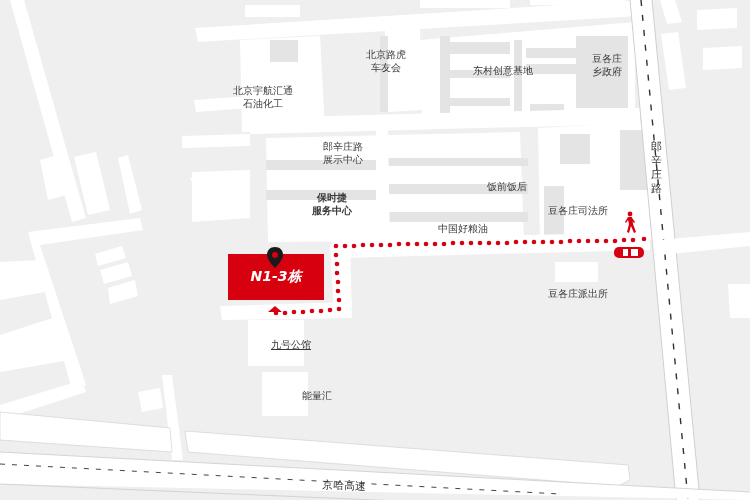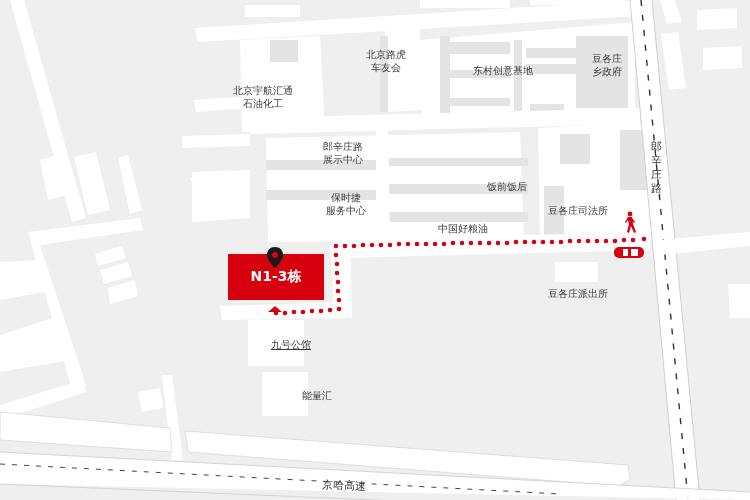--- a/index.html
+++ b/index.html
@@ -177,21 +177,21 @@
 
     <g transform="translate(614,247)">
       <rect x="0" y="0" width="30" height="11" rx="5" fill="#d7000f"></rect>
       <rect x="9" y="2" width="5" height="7" fill="#ffffff"></rect>
       <rect x="17" y="2" width="7" height="7" fill="#ffffff"></rect>
       <rect x="15" y="2" width="2" height="7" fill="#d7000f"></rect>
     </g>
   </svg>
 
   <div class="target">
-    <span style="margin-top:0;">N1-3栋</span>
+    <span style="margin-top:0;font-style:italic;">N1-3栋</span>
   </div>
   <svg class="pin" viewBox="0 0 18 22">
     <path d="M9,0 C4,0 1,3.5 1,8 C1,13 9,21 9,21 C9,21 17,13 17,8 C17,3.5 14,0 9,0 Z" fill="#1a1a1a"></path>
     <circle cx="9" cy="8" r="3" fill="#d7000f"></circle>
   </svg>
   <div class="arrow-up"></div>
 
   <div class="label" style="left:233px;top:84px;">
     <div>北京宇航汇通</div>
     <div>石油化工</div>
@@ -207,21 +207,21 @@
     <div>豆各庄</div>
     <div>乡政府</div>
   </div>
   <div class="label" style="left:323px;top:140px;">
     <div>郎辛庄路</div>
     <div>展示中心</div>
   </div>
   <div class="label" style="left:487px;top:140px;margin-top:40px;">
     <div>饭前饭后</div>
   </div>
-  <div class="label" style="left:326px;top:191px;">
+  <div class="label" style="left:312px;top:191px;font-weight:bold;">
     <div>保时捷</div>
     <div>服务中心</div>
   </div>
   <div class="label" style="left:438px;top:222px;">
     <div>中国好粮油</div>
   </div>
   <div class="label" style="left:548px;top:204px;">
     <div>豆各庄司法所</div>
   </div>
   <div class="label" style="left:548px;top:287px;text-align:center;">

